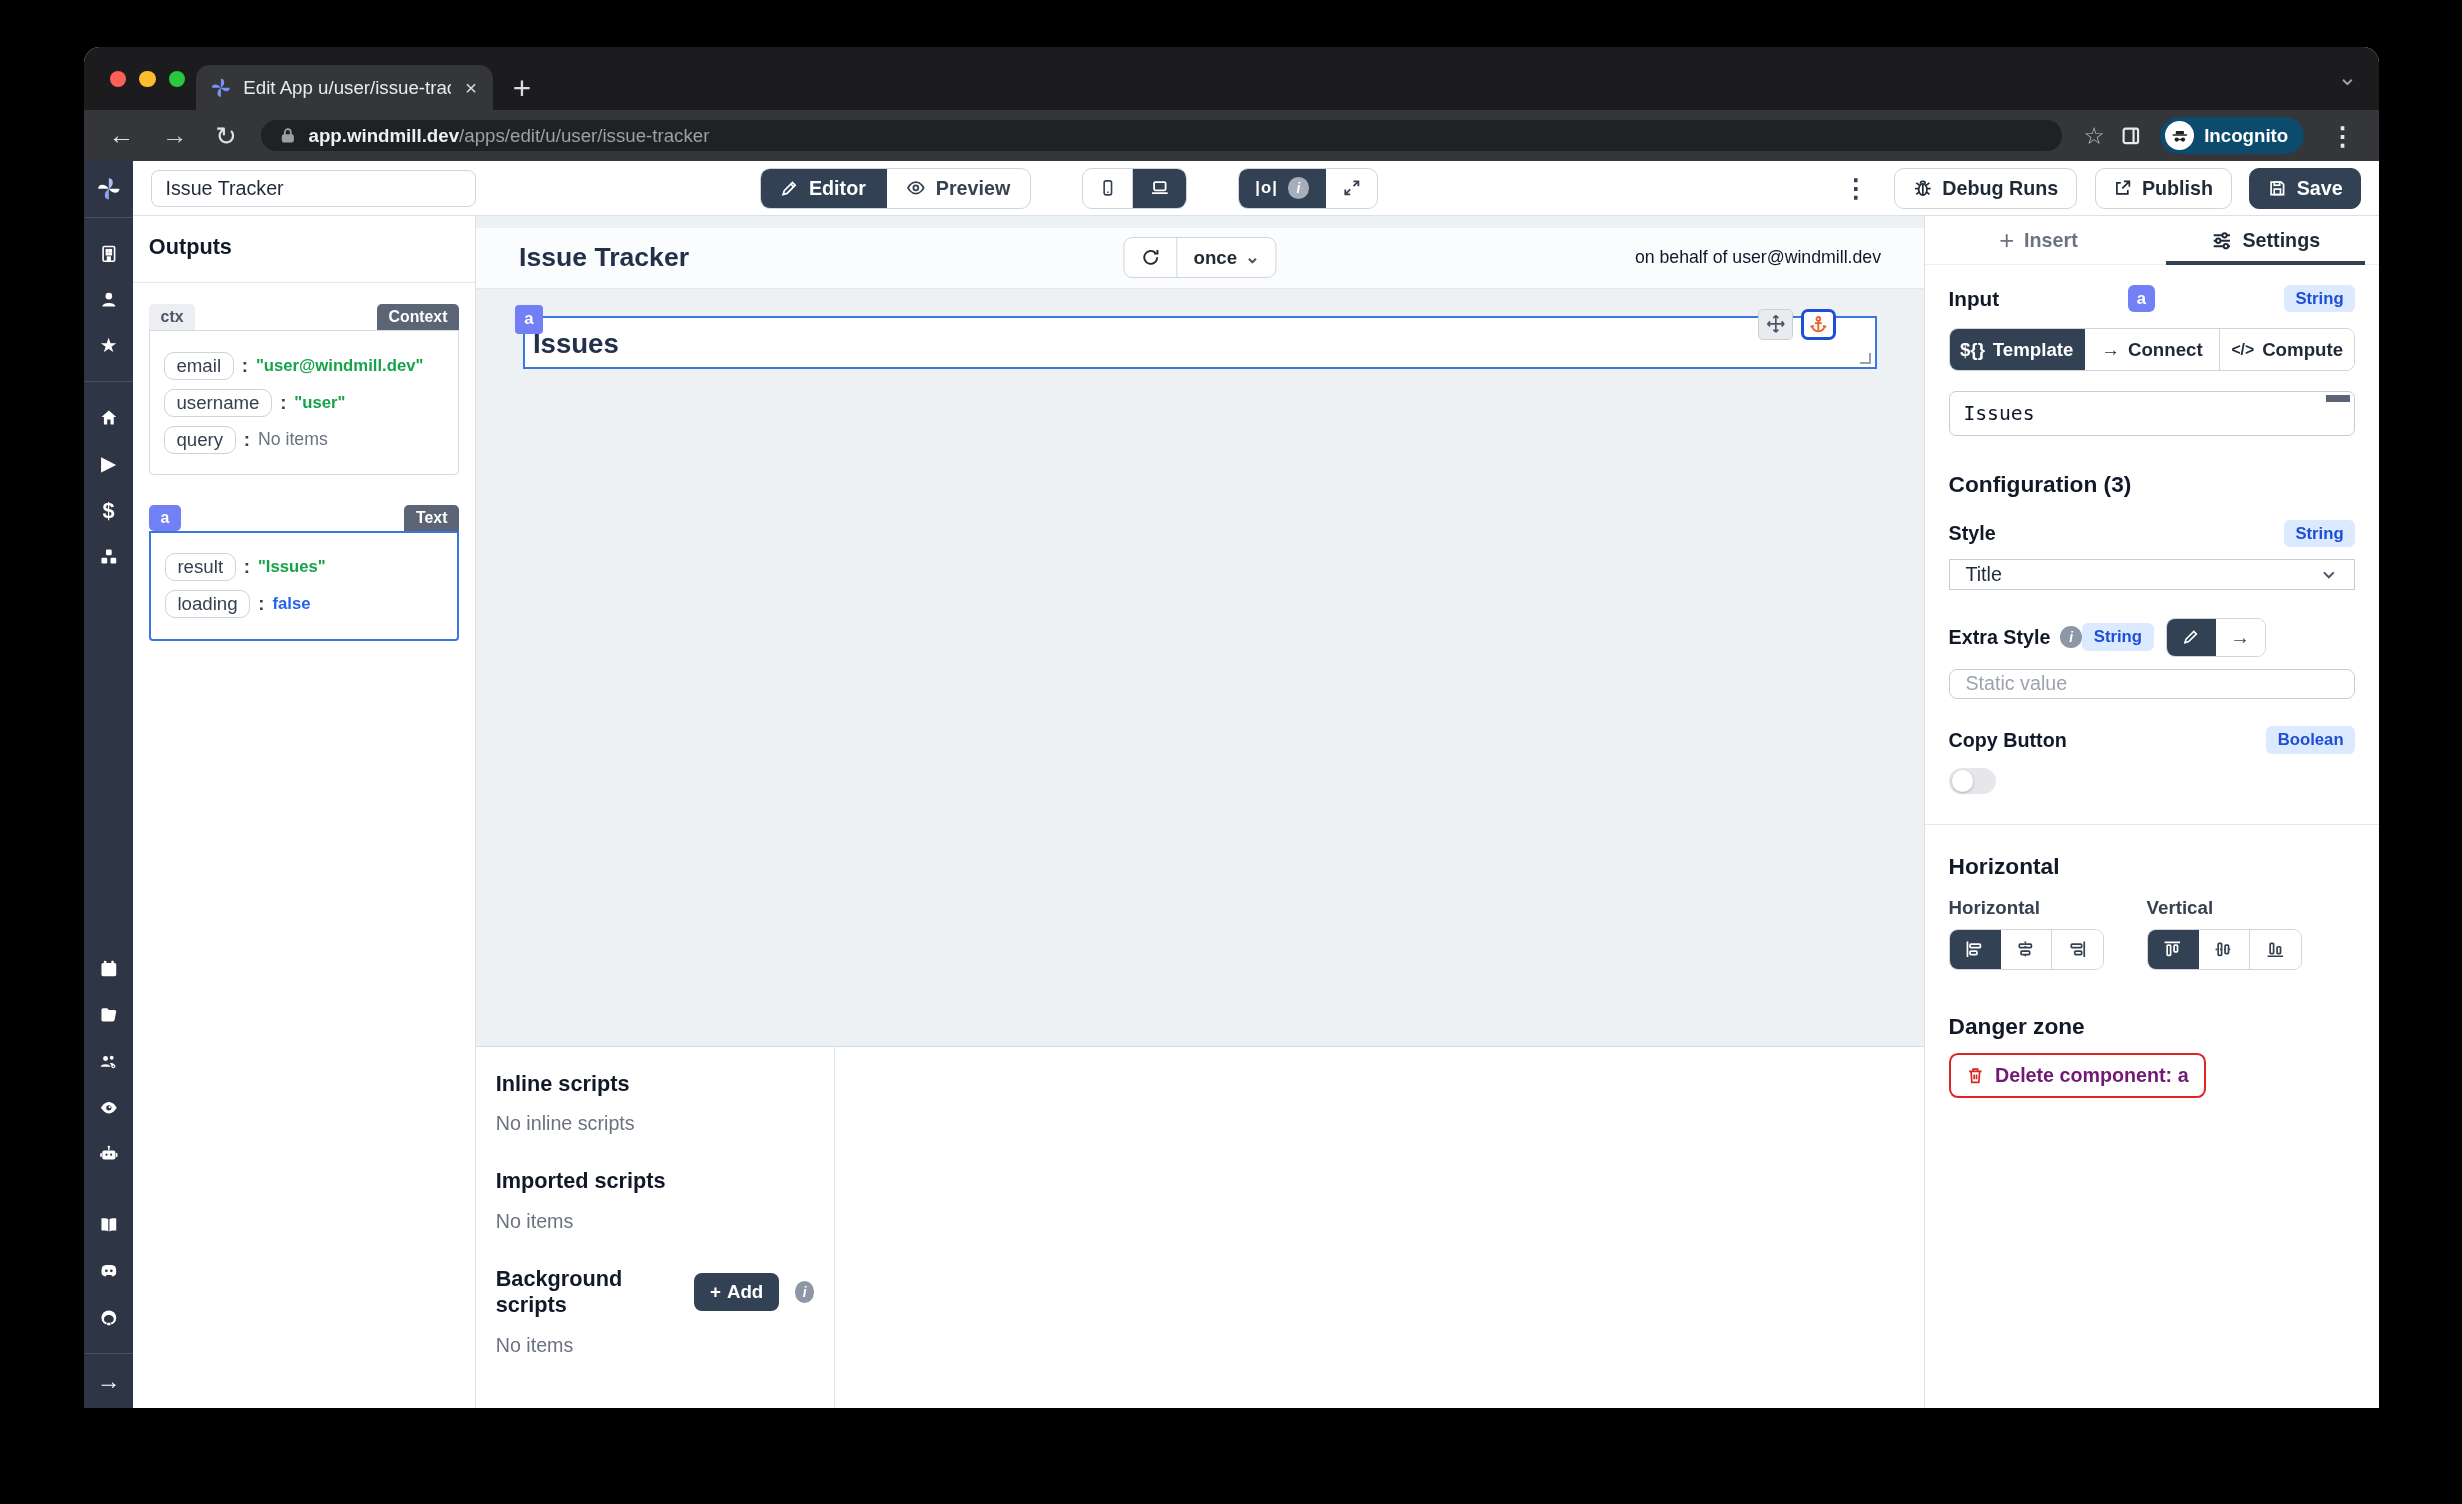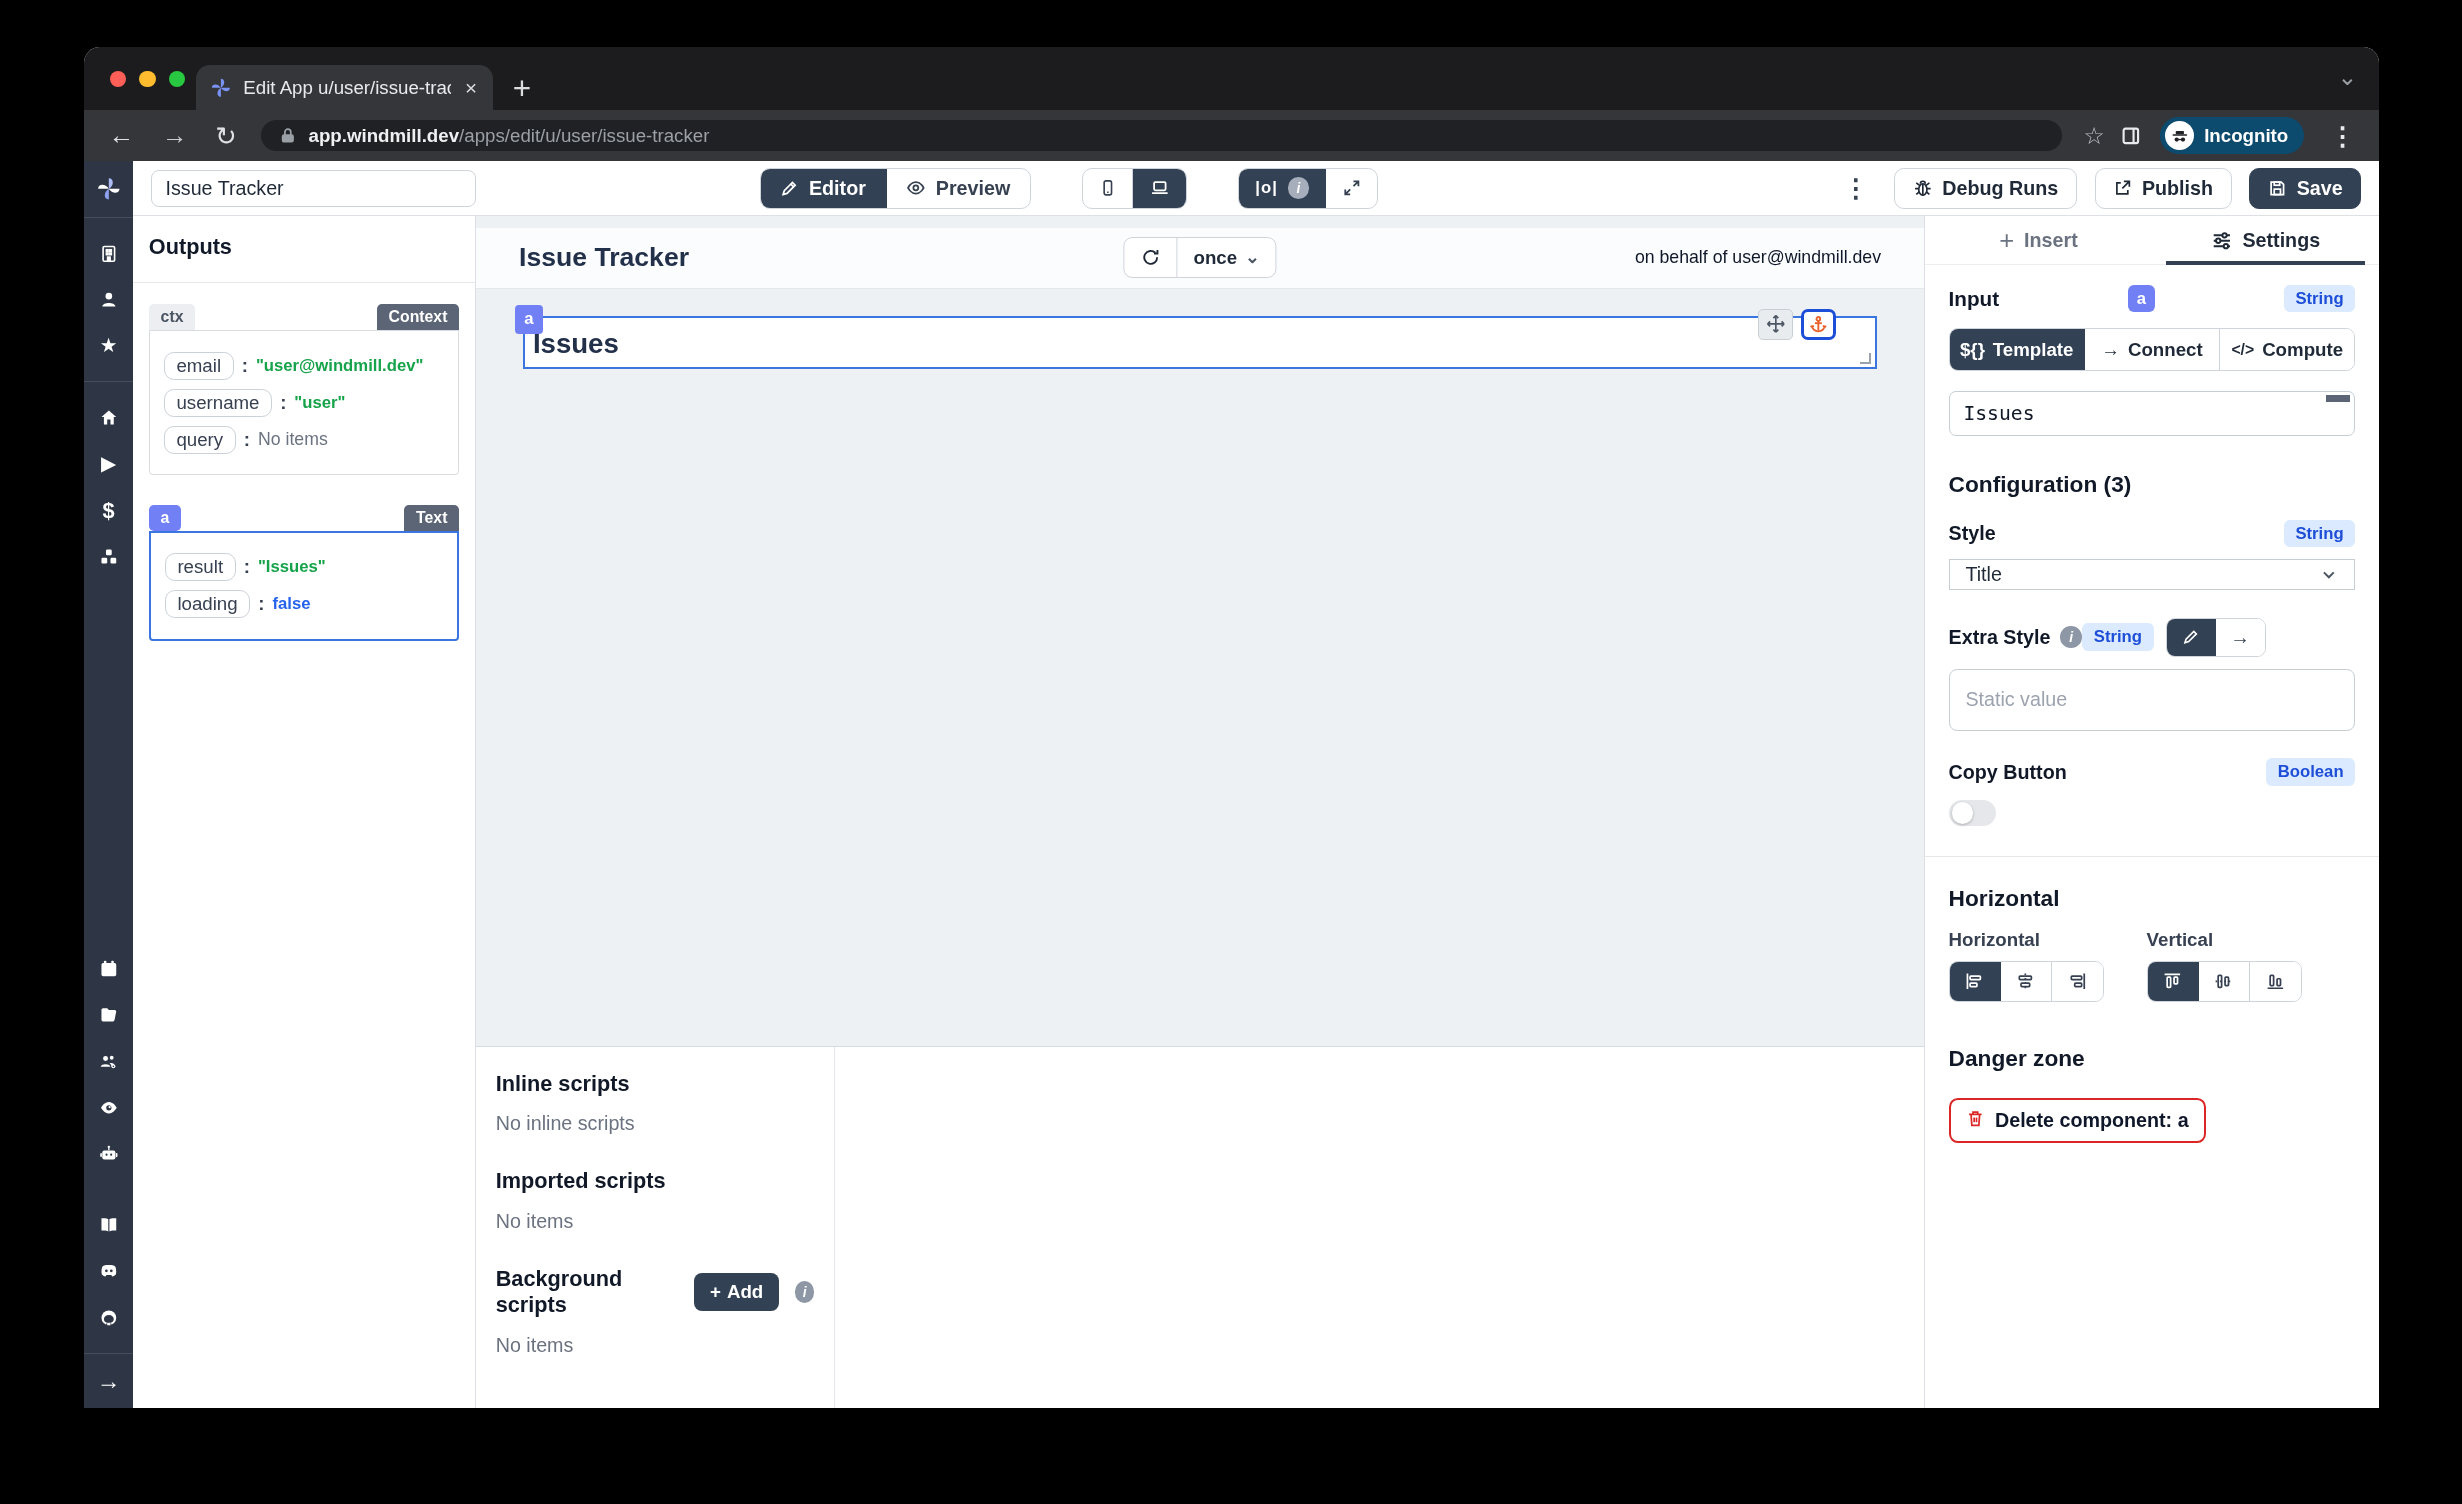--- a/index.html
+++ b/index.html
@@ -157,36 +157,36 @@
   .h1 { font-size:22.7px; font-weight:bold; color:#111827; }
   .select { margin-top:11.8px; height:31px; border:1px solid #c6cdd5; border-radius:0; display:flex;
     align-items:center; justify-content:space-between; padding:0 15.8px; font-size:19.7px; color:#1f2937; }
   .ginfo { width:21.7px; height:21.7px; border-radius:50%; background:#8d97a5; color:#fff; font-size:13.8px;
     font-weight:bold; font-style:italic; display:inline-flex; align-items:center; justify-content:center; }
   .miniseg { display:flex; border:1px solid #cfd4da; border-radius:8.9px; overflow:hidden; height:39px; }
   .miniseg .cell { width:49px; display:flex; align-items:center; justify-content:center; color:#374151;
     background:#fff; border-right:1px solid #cfd4da; font-size:19.7px; }
   .miniseg .cell:last-child { border-right:none; }
   .miniseg .cell.on { background:#334155; color:#fff; border-color:#334155; }
-  .textinput { margin-top:11.8px; height:62px; width:100%; border:1px solid #c6cdd5; border-radius:7.9px;
+  .textinput { margin-top:11.8px; height:30px; width:100%; border:1px solid #c6cdd5; border-radius:7.9px;
     padding:0 15.8px; font-size:19.7px; color:#1f2937; font-family:"Liberation Sans",sans-serif; }
   .textinput::placeholder { color:#9ca3af; }
   .toggle { margin-top:13.8px; width:47px; height:26.6px; border-radius:13.8px; background:#e5e7eb; position:relative; }
   .toggle .knob { position:absolute; left:3px; top:2.5px; width:21.7px; height:21.7px; border-radius:50%;
     background:#fff; box-shadow:0 1px 3px rgba(0,0,0,.25); }
   .pdivider { border-top:1px solid #e5e7eb; margin:29.6px -23.6px 0; }
   .algroups { display:flex; gap:43px; margin-top:17.7px; }
   .algroup .small { font-size:18.7px; font-weight:bold; color:#374151; }
   .alseg { display:flex; border:1px solid #cfd4da; border-radius:8.9px; overflow:hidden; height:41px; margin-top:9.9px; }
   .alseg .cell { width:51px; display:flex; align-items:center; justify-content:center; color:#374151;
     background:#fff; border-right:1px solid #cfd4da; }
   .alseg .cell:last-child { border-right:none; }
   .alseg .cell.on { background:#334155; color:#fff; border-color:#334155; }
-  .dangerbtn { display:inline-flex; gap:9.9px; margin-top:26px; border:2px solid #dc2626;
-    border-radius:8.9px; color:#0f172a; font-size:19.7px; font-weight:bold; padding:8.9px 15.8px; background:#fff; }
+  .dangerbtn { display:inline-flex; align-items:center; gap:9.9px; margin-top:13px; border:2px solid #dc2626;
+    border-radius:8.9px; color:#701a75; font-size:19.7px; font-weight:bold; padding:8.9px 15.8px; background:#fff; }
   .mt36 { margin-top:35px; } .mt28 { margin-top:27.6px; } .mt22 { margin-top:21.7px; } .mt44 { margin-top:43px; }
 </style>
 </head>
 <body>
 
 <div class="window">
 
   <div class="tabbar">
     <div class="lights">
       <div class="light r"></div>

